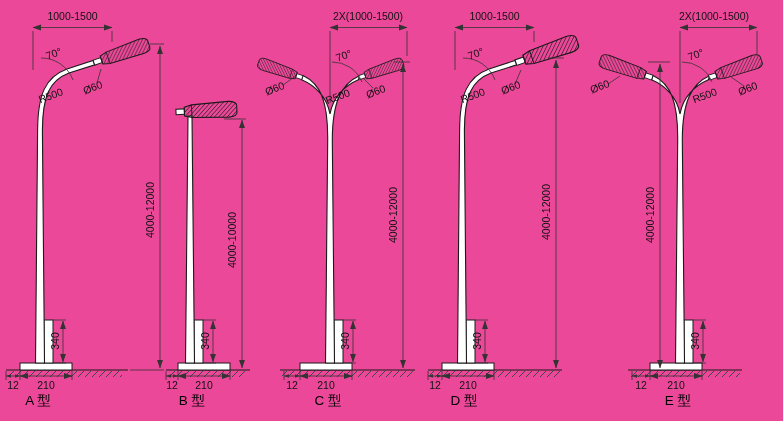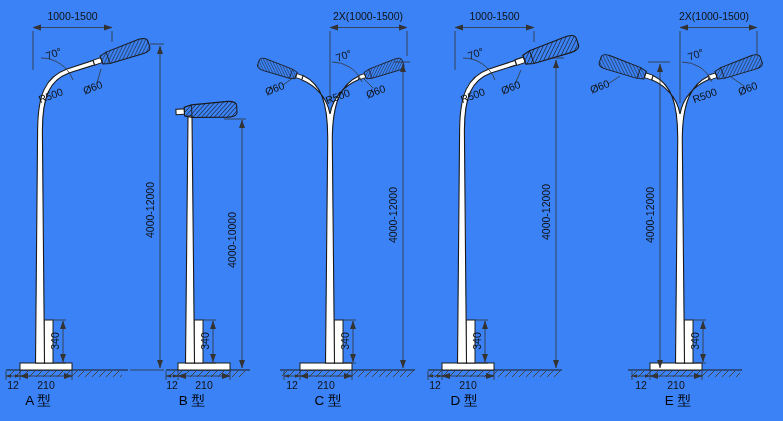--- a/index.html
+++ b/index.html
@@ -1,16 +1,16 @@
 <!DOCTYPE html>
 <html><head>
 <meta charset="utf-8">
 <style>
   html,body{margin:0;padding:0;background:#fff;}
-  .canvas{width:783px;height:421px;background:#3b82f6;overflow:hidden;}
+  .canvas{width:783px;height:421px;background:#ec4899;overflow:hidden;}
   svg{display:block;}
   path.pole{fill:#fff;stroke:#1a1a1a;stroke-width:1.1;}
   .ground{stroke:#1a1a1a;stroke-width:1.2;}
   .plate,.door{fill:#fff;stroke:#1a1a1a;stroke-width:1;}
   .dim line,.dim path{stroke:#333;stroke-width:.8;fill:none;}
   .leader{stroke:#333;stroke-width:.8;fill:none;}
   text{font-family:"Liberation Sans",sans-serif;}
   .dim text,text.note{font-size:10.5px;fill:#111;text-anchor:middle;}
   text.type-label{font-size:13.5px;fill:#000;text-anchor:middle;}
 </style>

